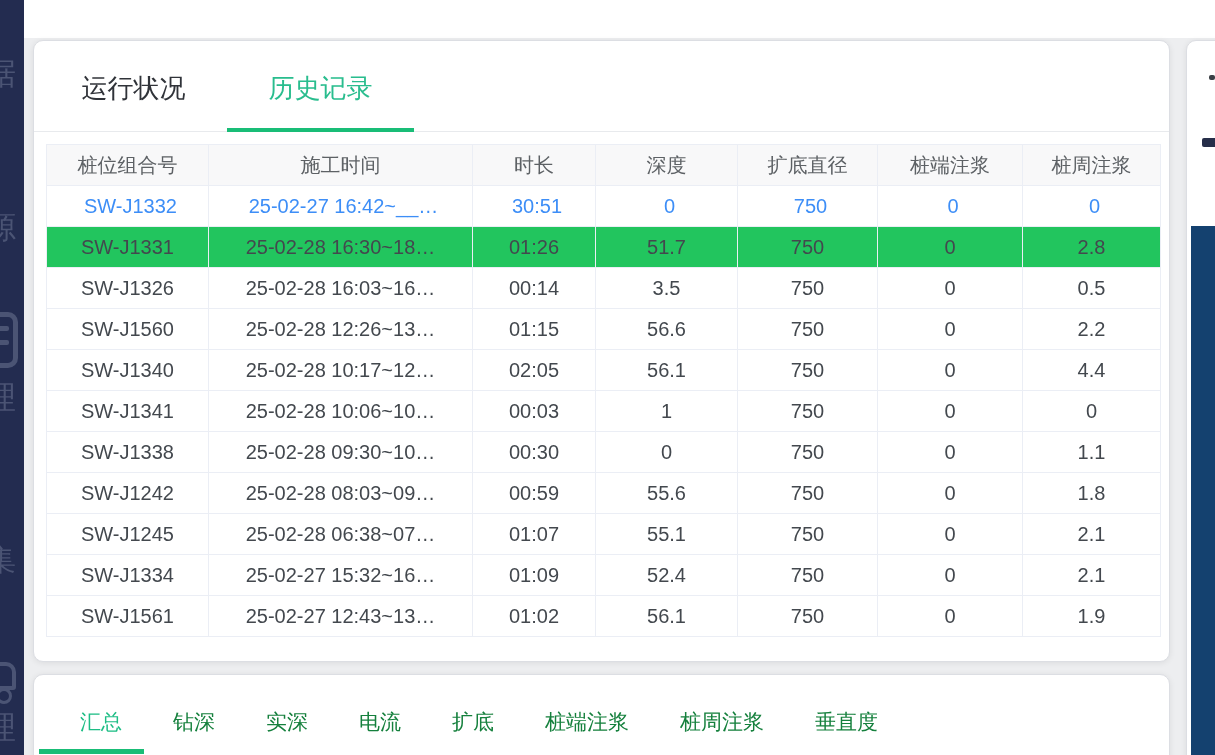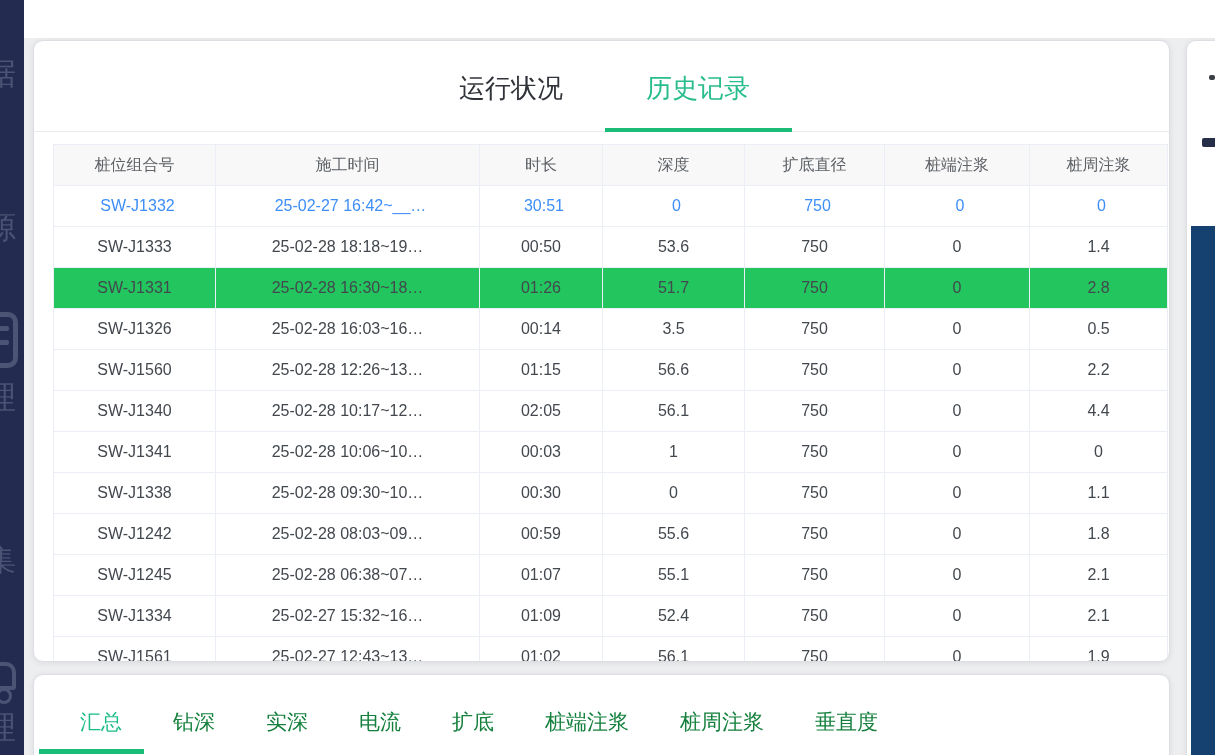--- a/index.html
+++ b/index.html
@@ -18,27 +18,27 @@
   .form-icon i{display:block;width:15px;height:5px;background:#4b5474;border-radius:2px;margin:9px 0 0 9px;}
   .vehicle-icon{position:absolute;left:-18px;width:34px;height:28px;border:4px solid #4b5474;border-radius:10px 10px 3px 3px;box-sizing:border-box;}
   .vehicle-icon i{display:block;width:10px;height:10px;border:3px solid #4b5474;border-radius:50%;margin:22px 0 0 10px;background:#232c50;}
   
   .card{position:absolute;background:#fff;border:1px solid #dcdee3;border-radius:10px;
         box-shadow:0 1px 6px rgba(0,0,0,.08);box-sizing:border-box;overflow:hidden;}
   .card-main{left:33px;top:40px;width:1137px;height:622px;}
   .card-bottom{left:33px;top:674px;width:1137px;height:120px;}
   .card-right{left:1186px;top:40px;width:60px;height:734px;border-radius:10px 0 0 10px;}
   
-  .tabs-row{display:flex;height:91px;border-bottom:1px solid #e8eaed;padding:7px 0 0 6px;box-sizing:border-box;align-items:center;justify-content:center;}
+  .tabs-row{display:flex;height:91px;border-bottom:1px solid #e8eaed;padding:7px 0 0 6px;box-sizing:border-box;align-items:center;}
   .top-tab{width:187px;text-align:center;font-size:26px;color:#303339;position:relative;height:84px;line-height:80px;cursor:pointer;}
   .top-tab.active{color:#29bd8e;}
   .top-tab.active::after{content:"";position:absolute;left:0;right:0;bottom:0;height:4px;background:#19bd77;}
   
   .table-wrap{margin:12px 11px 0 12px;}
-  table{border-collapse:collapse;table-layout:fixed;width:1114px;font-size:16px;margin-left:7px;}
+  table{border-collapse:collapse;table-layout:fixed;width:1114px;font-size:20px;}
   col.w0{width:162px}col.w1{width:264px}col.w2{width:123px}col.w3{width:142px}
   col.w4{width:140px}col.w5{width:145px}col.w6{width:138px}
   th{height:40px;background:#f8f8f9;color:#5d6165;font-weight:400;border:1px solid #ebeef5;padding:0;}
   td{height:40px;text-align:center;color:#43484e;border:1px solid #ebeef5;padding:0;white-space:nowrap;overflow:hidden;}
   tr.current td{color:#3d8ef7;padding-left:6px;}
   tr.selected td{background:#22c55e;}
   
   .metric-tabs{display:flex;gap:51px;padding:26px 0 0 46px;font-size:21px;}
   .metric-tab{color:#15803d;line-height:42px;cursor:pointer;white-space:nowrap;}
   .metric-tab.active{color:#1dbd85;}
@@ -98,29 +98,20 @@
       <tbody id="tbody">
           <tr class="current">
             <td>SW-J1332</td>
             <td>25-02-27 16:42~__…</td>
             <td>30:51</td>
             <td>0</td>
             <td>750</td>
             <td>0</td>
             <td>0</td>
           </tr>
-          <tr>
-            <td>SW-J1333</td>
-            <td>25-02-28 18:18~19…</td>
-            <td>00:50</td>
-            <td>53.6</td>
-            <td>750</td>
-            <td>0</td>
-            <td>1.4</td>
-          </tr>
           <tr class="selected">
             <td>SW-J1331</td>
             <td>25-02-28 16:30~18…</td>
             <td>01:26</td>
             <td>51.7</td>
             <td>750</td>
             <td>0</td>
             <td>2.8</td>
           </tr>
           <tr>

